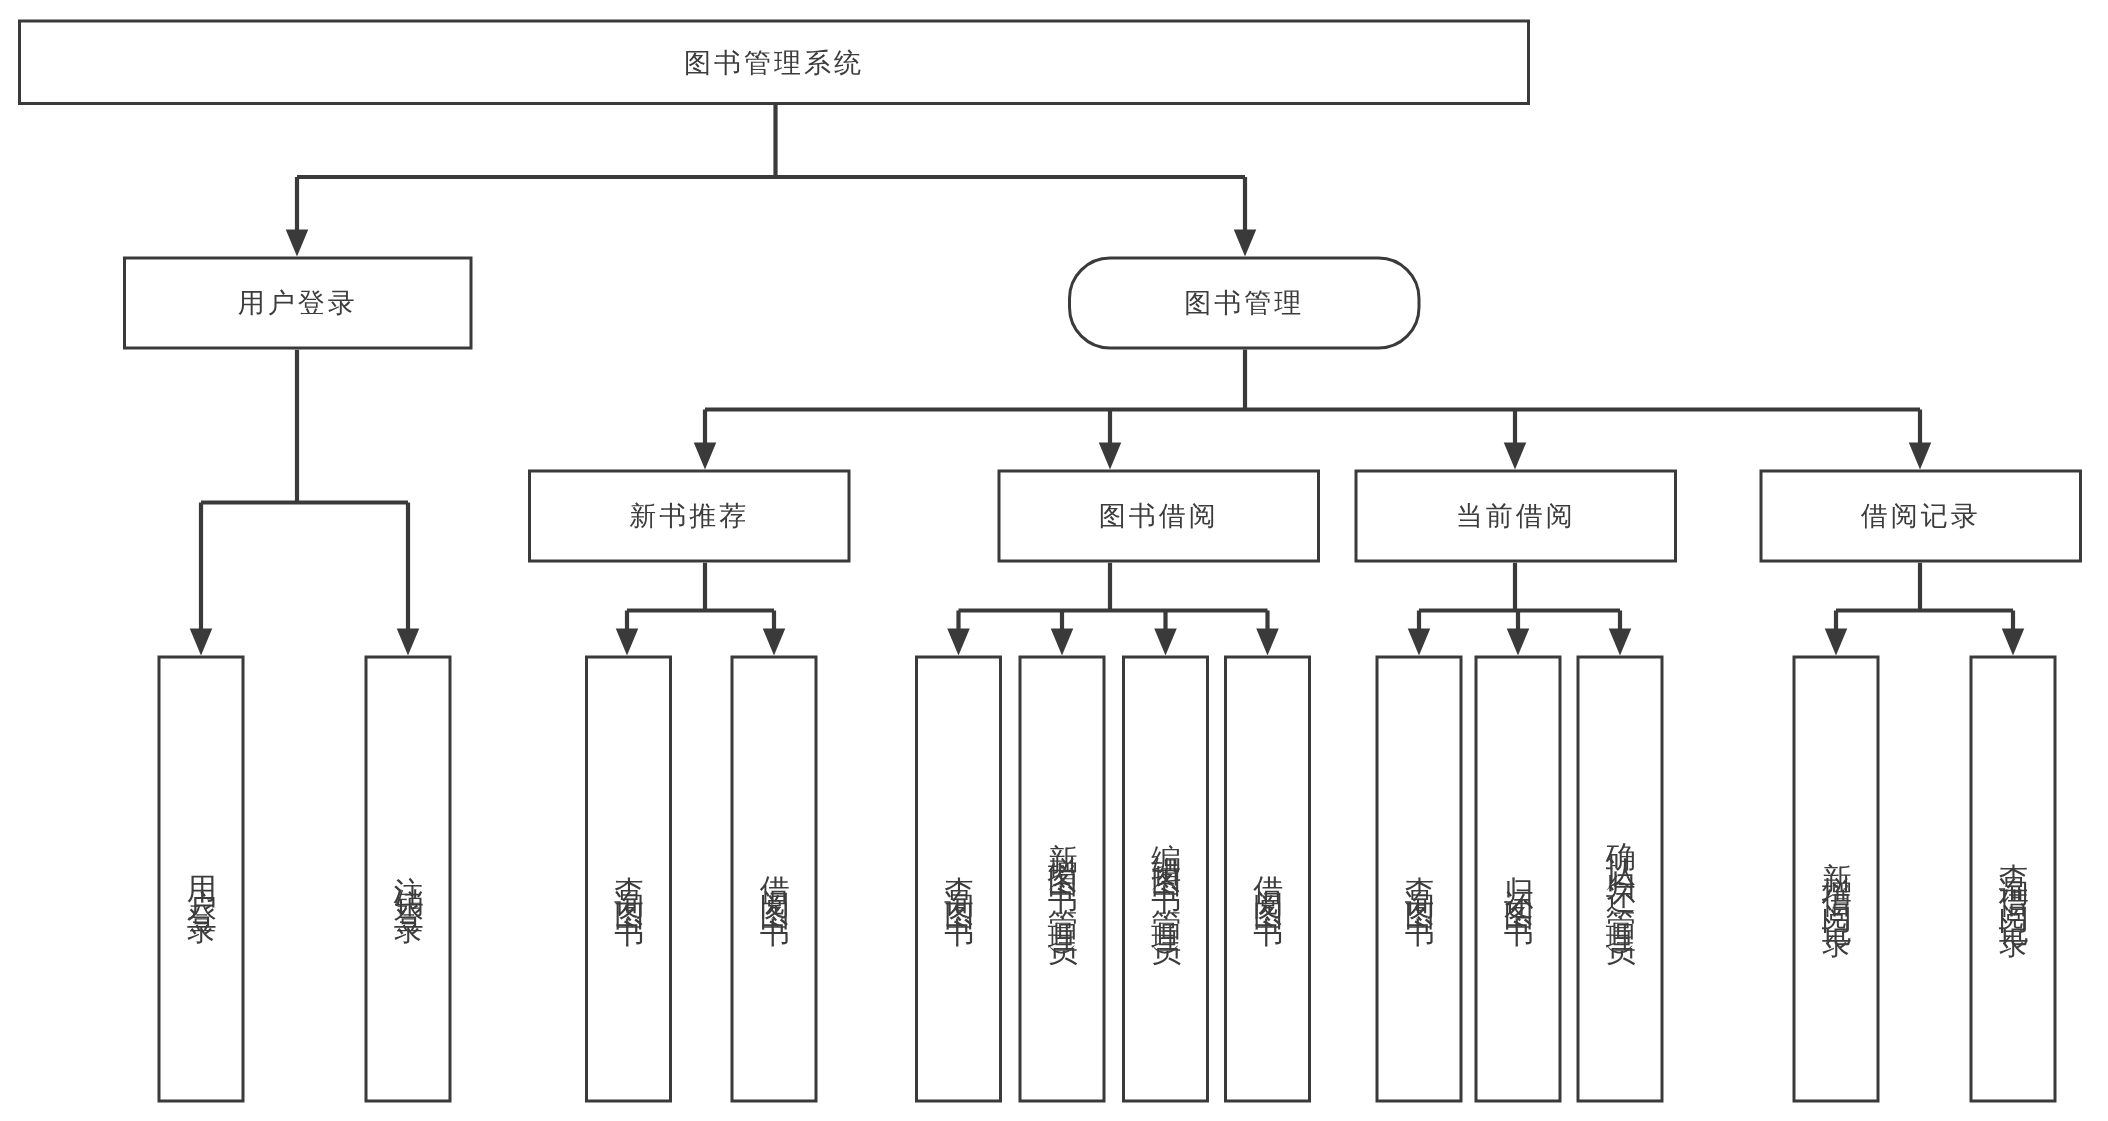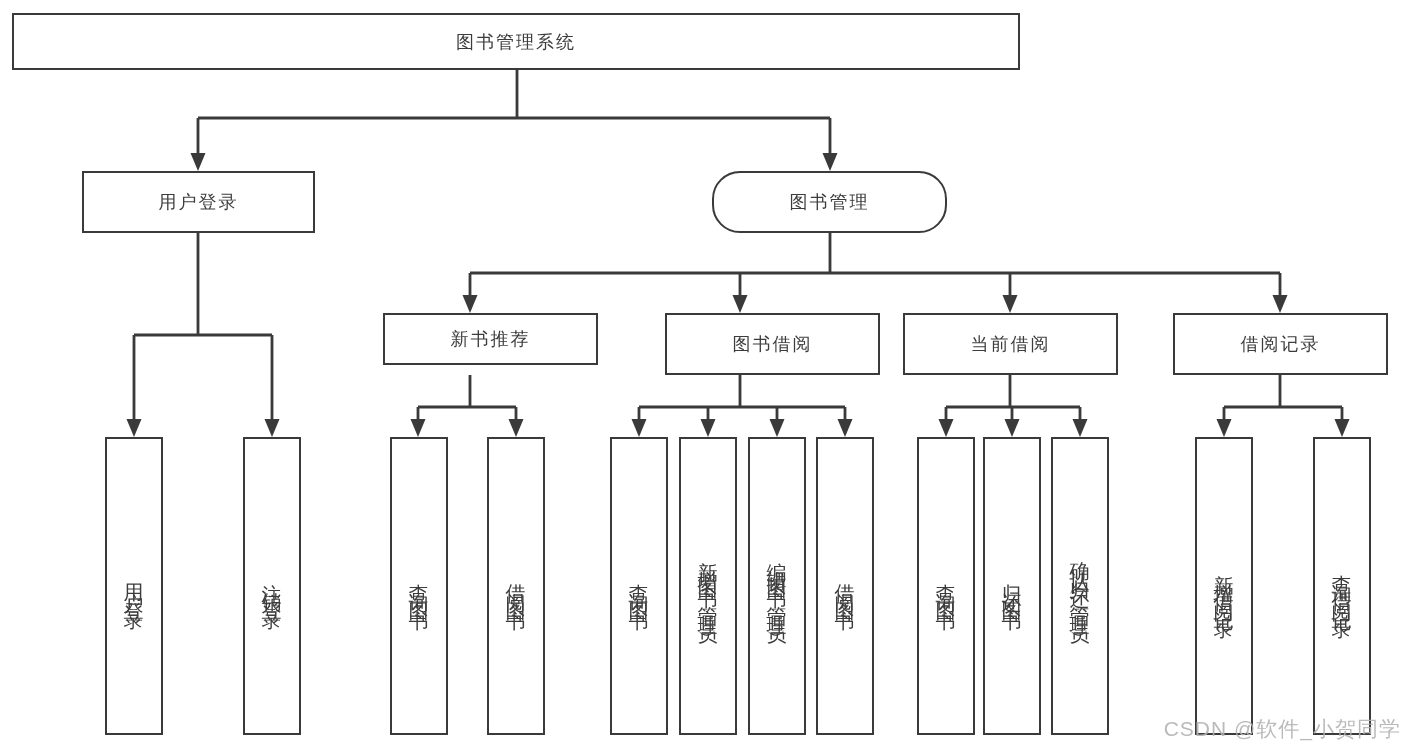--- a/index.html
+++ b/index.html
@@ -96,21 +96,21 @@
         <polygon points="1216.5,419 1231.5,419 1224,437"></polygon>
         <polygon points="1334.5,419 1349.5,419 1342,437"></polygon>
       </g>
   </svg>
 
   <div class="node h" style="left:12px; top:13px; width:1008px; height:57px;">图书管理系统</div>
 
   <div class="node h" style="left:82px; top:171px; width:233px; height:62px;">用户登录</div>
   <div class="node h" style="left:712px; top:171px; width:235px; height:62px;border-radius:28px;">图书管理</div>
 
-  <div class="node h" style="left:383px; top:313px; width:215px; height:52px;">新书推荐</div>
+  <div class="node h" style="left:352px; top:313px; width:215px; height:62px;">新书推荐</div>
   <div class="node h" style="left:633px; top:313px; width:215px; height:62px;margin-left:32px;">图书借阅</div>
   <div class="node h" style="left:1173px; top:313px; width:215px; height:62px;">借阅记录</div>
   <div class="node h" style="left:903px; top:313px; width:215px; height:62px;">当前借阅</div>
 
   <div class="node leaf" style="left:105px;">
     <span class="vtext">用户登录</span>
   </div>
   <div class="node leaf" style="left:243px;">
     <span class="vtext">注销登录</span>
   </div>
@@ -145,15 +145,14 @@
     <span class="vtext">确认归还（管理员）</span>
   </div>
 
   <div class="node leaf" style="left:1195px;">
     <span class="vtext">新增借阅记录</span>
   </div>
   <div class="node leaf" style="left:1313px;">
     <span class="vtext">查询借阅记录</span>
   </div>
 
-  <div id="watermark">CSDN @软件_小贺同学</div>
 
 </div>
 
 </body></html>

